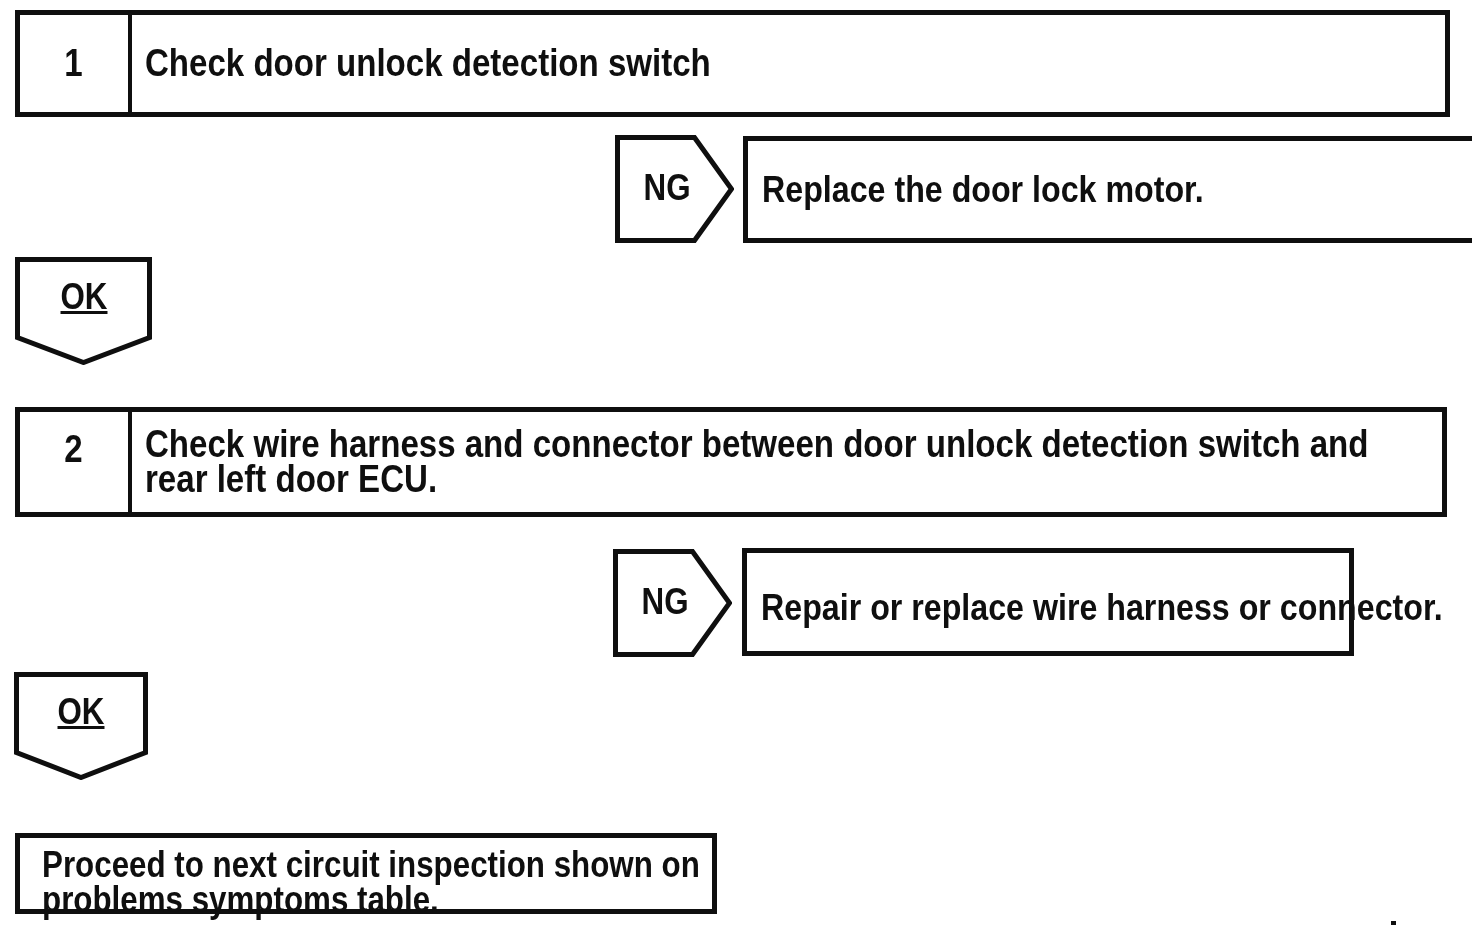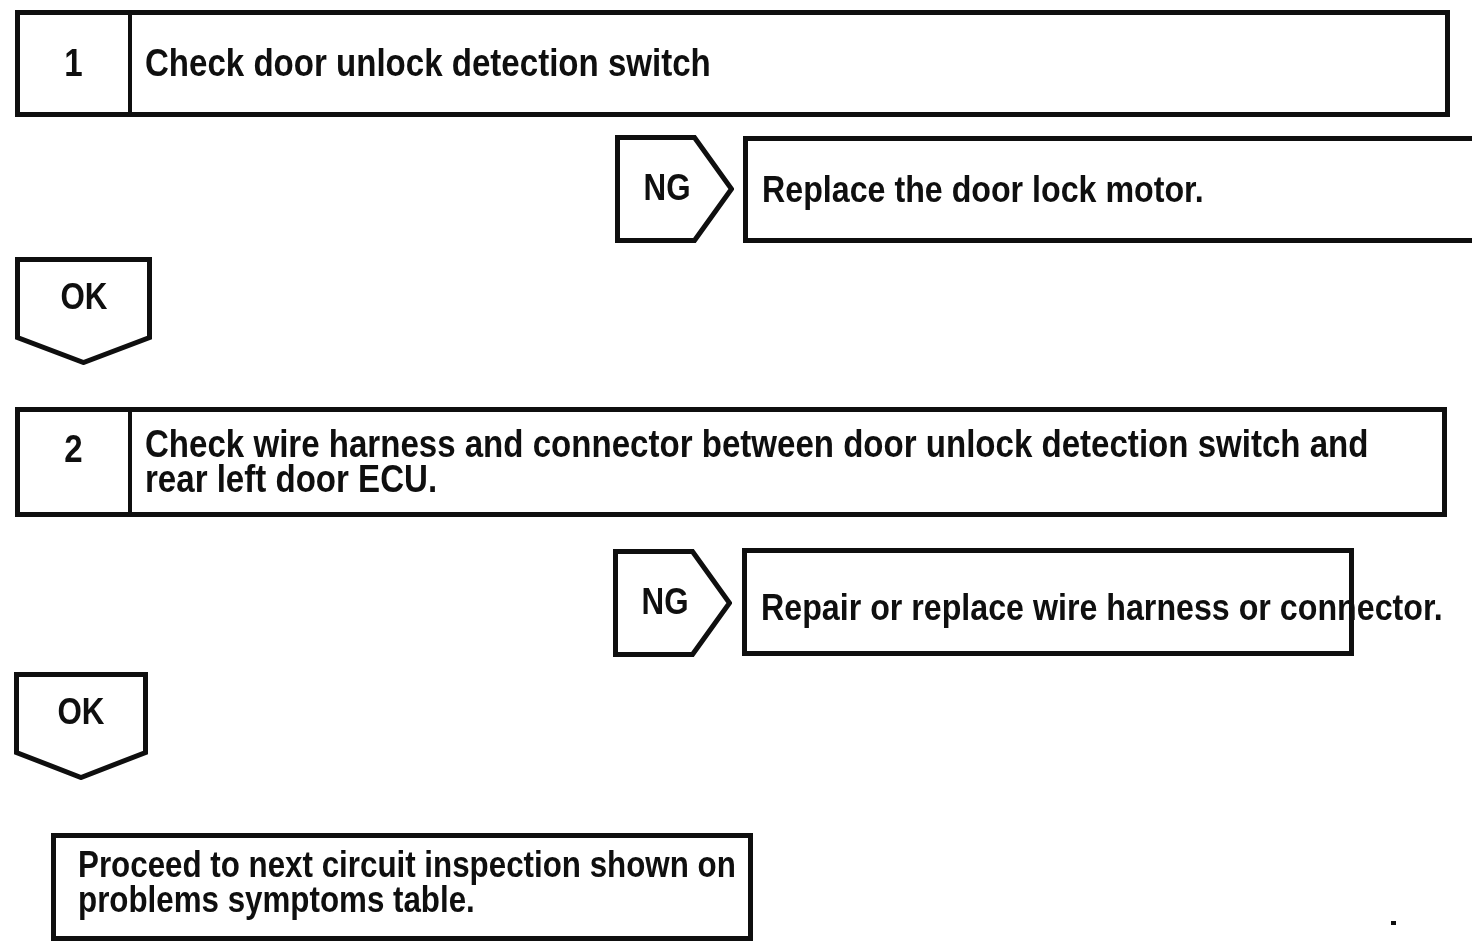--- a/index.html
+++ b/index.html
@@ -85,20 +85,21 @@
     align-items: center;
     justify-content: center;
   }
   .ok-label {
     position: absolute;
     left: 0; right: 0; top: 0;
     height: 80px;
     display: flex;
     align-items: center;
     justify-content: center;
+    text-decoration: underline;
   }
   .result-box {
     display: flex;
     align-items: center;
     padding-left: 14px;
   }
   .terminal-box {
     padding: 9px 0 0 22px;
     display: flex;
     flex-direction: column;
@@ -181,21 +182,21 @@
 
   <div class="shape" style="left:14px; top:672px; width:134px; height:108px;">
     <svg viewBox="0 0 134 108">
       <polygon points="2.5,2.5 131.5,2.5 131.5,80.5 67,105.5 2.5,80.5" fill="#ffffff" stroke="#0f0f0f" stroke-width="5"></polygon>
     </svg>
     <span class="ok-label t36">
       <span class="sx-c">OK</span>
     </span>
   </div>
 
-  <div class="box terminal-box" style="left:15px; top:833px; width:702px; height:108px;margin-left:36px;">
+  <div class="box terminal-box" style="left:15px; top:833px; width:702px; height:81px;">
     <div class="line t36">
       <span class="sx">Proceed to next circuit inspection shown on</span>
     </div>
     <div class="line t36">
       <span class="sx">problems symptoms table.</span>
     </div>
   </div>
 
   <div class="speck" style="left:1391px; top:921px;"></div>
 

